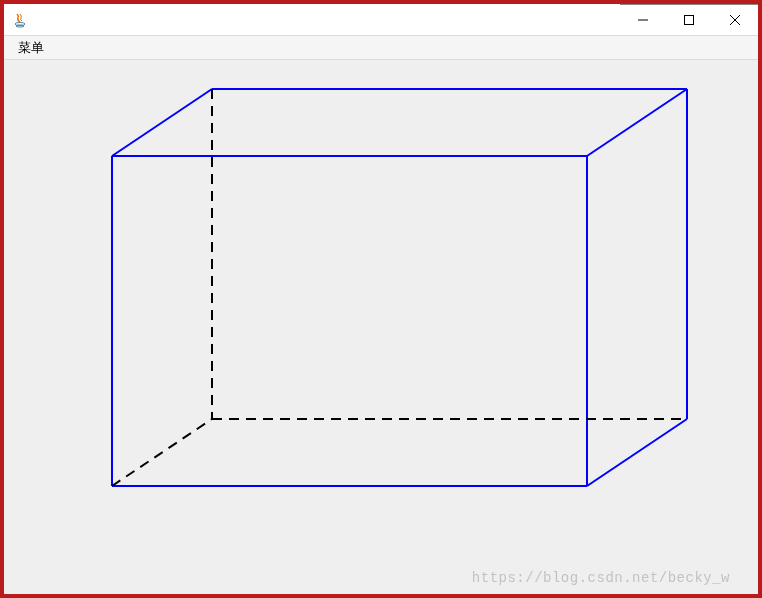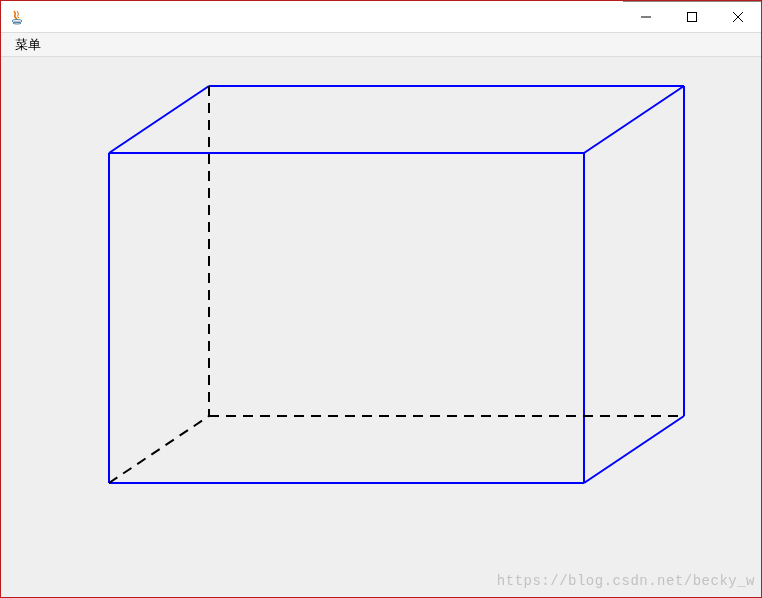--- a/index.html
+++ b/index.html
@@ -13,21 +13,21 @@
       background: #f0f0f0;
       font-family: "Microsoft YaHei", "SimSun", sans-serif;
       font-size: 12px;
       overflow: hidden;
       position: relative;
     }
     .window {
       width: 100%;
       height: 100%;
       background: #f0abfc;
-      border: 1px solid #b91c1c;
+      border: 4px solid #b91c1c;
       display: flex;
       flex-direction: column;
     }
     .titlebar {
       height: 32px;
       background: #ffffff;
       display: flex;
       align-items: center;
       justify-content: space-between;
       border-bottom: 1px solid #dcdcdc;
@@ -83,21 +83,21 @@
     .cuboid-svg {
       position: absolute;
       top: 0;
       left: 0;
       width: 100%;
       height: 100%;
     }
     .watermark {
       position: absolute;
       bottom: 8px;
-      right: 6px;
+      right: 28px;
       color: rgba(150, 150, 150, 0.5);
       font-size: 14px;
       font-family: "Courier New", monospace;
       letter-spacing: 0.5px;
     }
   </style>
 </head>
 <body>
 
 <div class="window">

